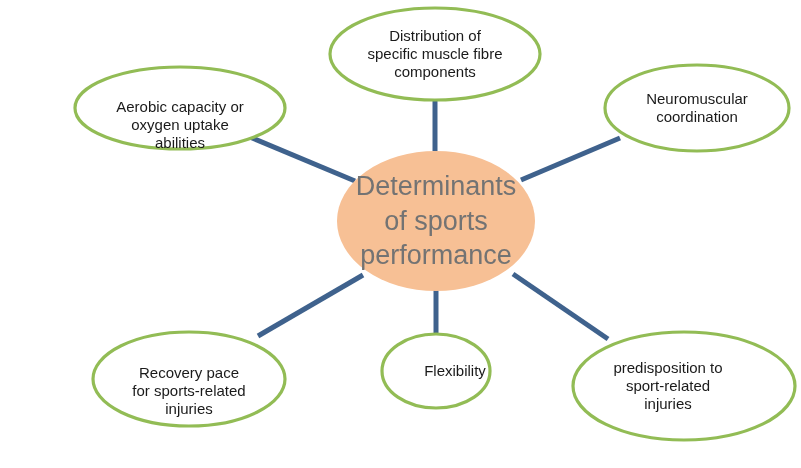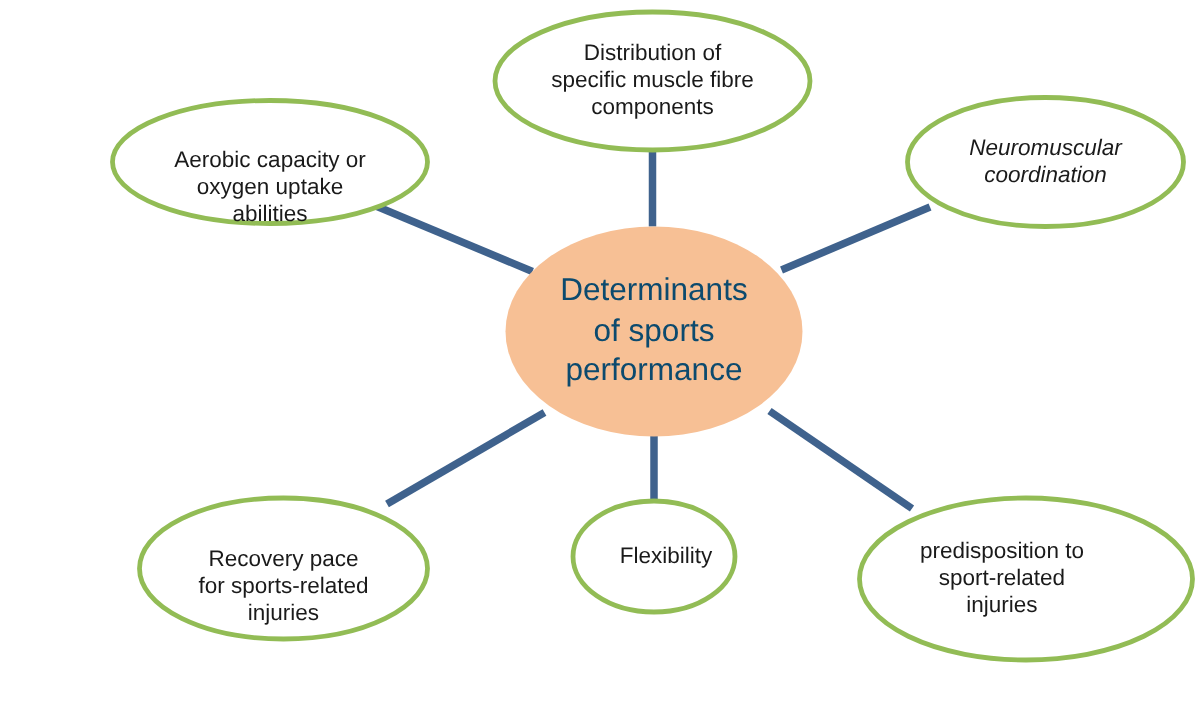--- a/index.html
+++ b/index.html
@@ -33,22 +33,22 @@
     text-align: center;
     white-space: pre-line;
     pointer-events: none;
     line-height: 1.22;
   }
   .outer-label {
     color: #1a1a1a;
     font-size: 15px;
   }
   .center-label {
-    color: #0c4a6e;
-    font-size: 21px;
+    color: #737373;
+    font-size: 27px;
     line-height: 1.28;
   }
 </style>
 </head>
 <body>
 
 <div id="diagram-canvas">
 
   <svg id="diagram-svg" viewBox="0 0 801 468" xmlns="http://www.w3.org/2000/svg">
     <g id="connector-layer">
@@ -70,26 +70,26 @@
     <ellipse id="center-ellipse" cx="436" cy="221" rx="99" ry="70" fill="#F7C095"></ellipse>
   </svg>
 
   <div id="label-layer">
       <div class="node-label outer-label" style="left: 330px; top: 8px; width: 210px; height: 92px;">Distribution of
 specific muscle fibre
 components</div>
       <div class="node-label outer-label" style="left: 75px; top: 84px; width: 210px; height: 82px;">Aerobic capacity or
 oxygen uptake
 abilities</div>
-      <div class="node-label outer-label" style="left: 605px; top: 65px; width: 184px; height: 86px; font-style: italic;">Neuromuscular
+      <div class="node-label outer-label" style="left: 605px; top: 65px; width: 184px; height: 86px;">Neuromuscular
 coordination</div>
       <div class="node-label outer-label" style="left: 93px; top: 344px; width: 192px; height: 94px;">Recovery pace
 for sports-related
 injuries</div>
-      <div class="node-label outer-label" style="left: 390px; top: 334px; width: 108px; height: 74px;">Flexibility</div>
+      <div class="node-label outer-label" style="left: 401px; top: 334px; width: 108px; height: 74px;">Flexibility</div>
       <div class="node-label outer-label" style="left: 557px; top: 332px; width: 222px; height: 108px;">predisposition to
 sport-related
 injuries</div>
       <div class="node-label center-label" style="left: 337px; top: 151px; width: 198px; height: 140px;">Determinants
 of sports
 performance</div>
     </div>
 
 </div>
 

